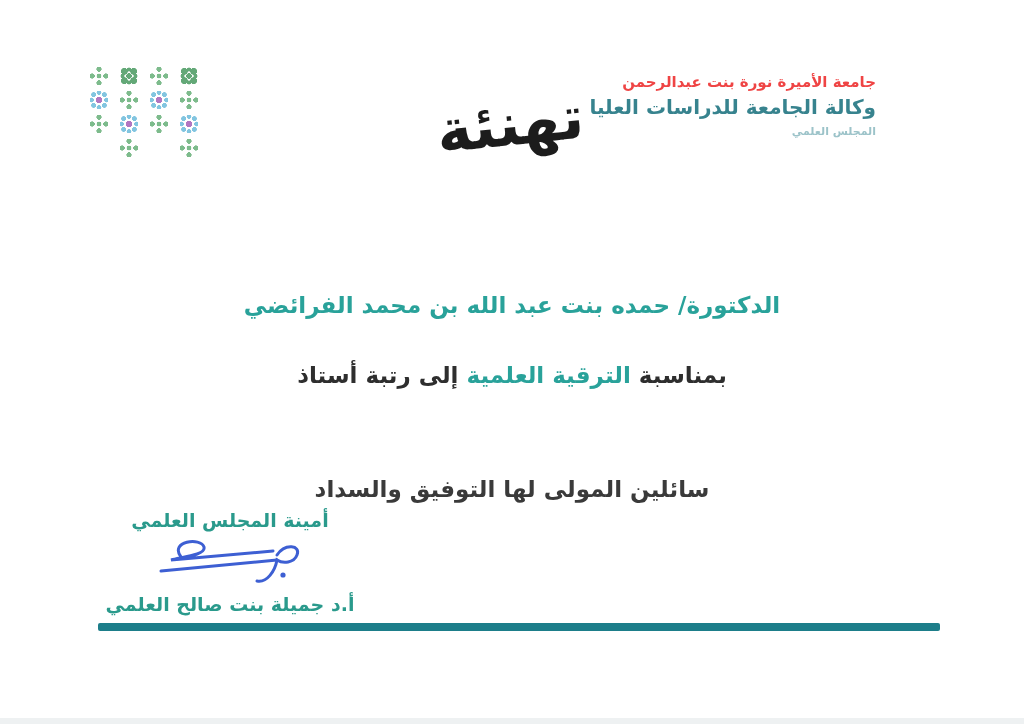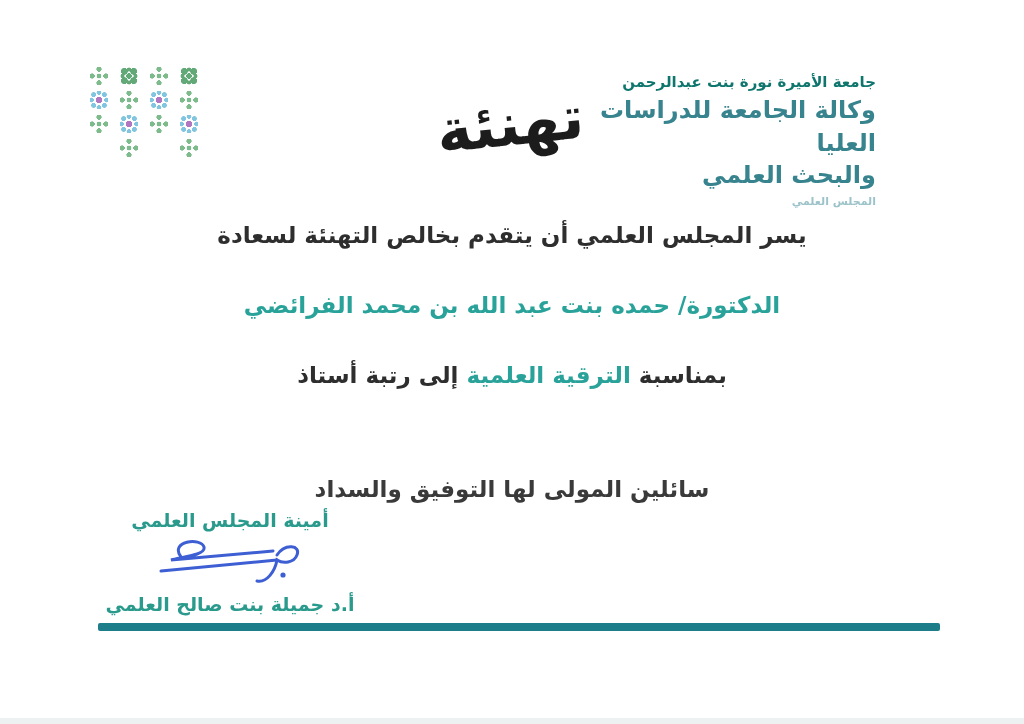--- a/index.html
+++ b/index.html
@@ -49,22 +49,22 @@
   .calligraphy{
     position:absolute;left:390px;top:74px;width:240px;height:100px;
     text-align:center;font-size:60px;font-weight:700;color:#1c1c1c;
     transform:rotate(-6deg);letter-spacing:-2px;line-height:100px;
   }
   
   .header-text{
     position:absolute;right:148px;top:72px;width:330px;text-align:right;
     direction:rtl;line-height:1.35;
   }
-  .header-line1{font-size:15px;font-weight:600;color:#0f766e;margin-bottom:2px;}
-  .header-line2,.header-line3{font-size:24px;font-weight:700;color:#37838e;}
+  .header-line1{font-size:15px;font-weight:600;color:#ef4444;margin-bottom:2px;}
+  .header-line2,.header-line3{font-size:20px;font-weight:700;color:#37838e;}
   .header-line4{font-size:11px;font-weight:700;color:#9cc3c9;margin-top:4px;}
   .logo{position:absolute;left:882px;top:72px;width:108px;height:112px;}
   
   .body-line{
     position:absolute;left:60px;width:904px;text-align:center;direction:rtl;
     font-weight:700;font-size:23px;color:#2e2e2e;
   }
   .line-1{top:222px;}
   .line-2{top:292px;color:#29a29a;}
   .line-3{top:362px;}
@@ -102,26 +102,24 @@
       <span class="motif dots"></span>
       <span></span>
       <span class="motif dots"></span>
     </div>
 
   <div class="calligraphy">تهنئة</div>
 
   <div class="header-text">
     <div class="header-line1">جامعة الأميرة نورة بنت عبدالرحمن</div>
     <div class="header-line2">وكالة الجامعة للدراسات العليا</div>
-    <div class="header-line3">والبحث العلمي</div>
     <div class="header-line4">المجلس العلمي</div>
   </div>
 
 
-  <div class="body-line line-1">يسر المجلس العلمي أن يتقدم بخالص التهنئة لسعادة</div>
 
   <div class="body-line line-3">
     <span>بمناسبة</span>
     <span class="hl">الترقية العلمية</span>
     <span>إلى رتبة أستاذ</span>
   </div>
 
   <div class="body-line line-2">الدكتورة/ حمده بنت عبد الله بن محمد الفرائضي</div>
 
   <div class="body-line line-4">سائلين المولى لها التوفيق والسداد</div>

